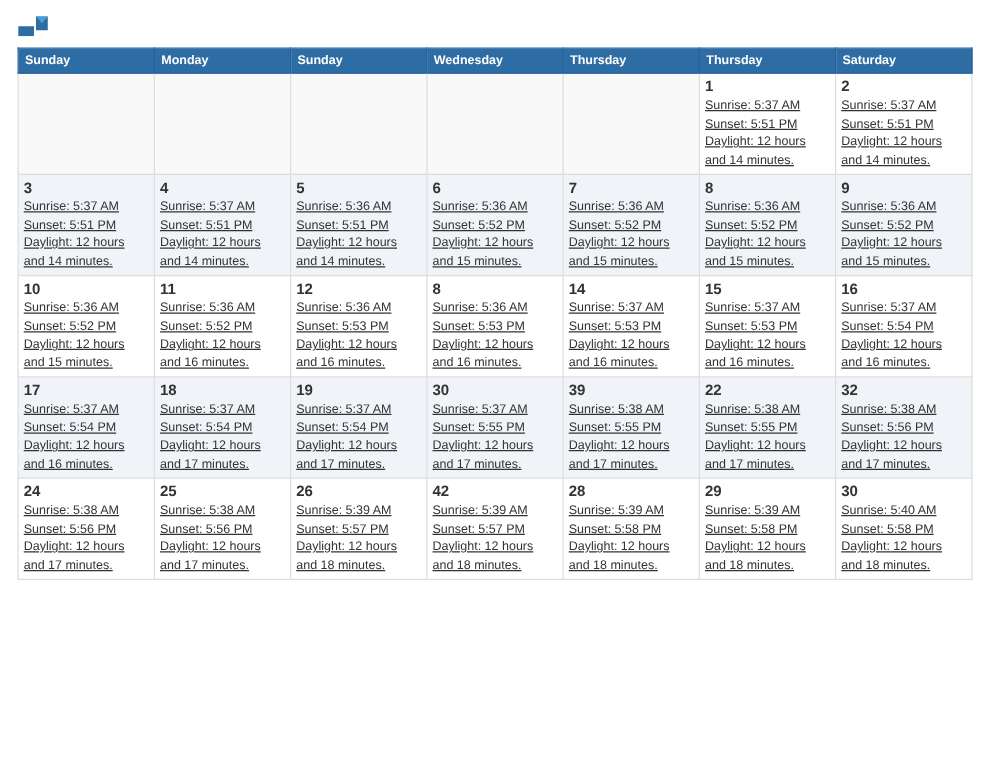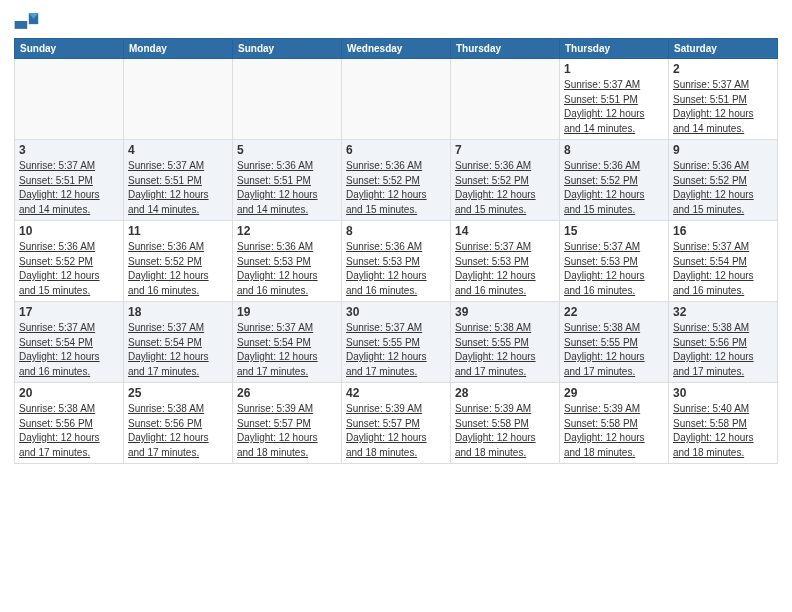--- a/index.html
+++ b/index.html
@@ -233,21 +233,21 @@
             <span class="day-num">22</span>
             <div class="day-info">Sunrise: 5:38 AM<br>Sunset: 5:55 PM<br>Daylight: 12 hours<br>and 17 minutes.</div>
           </td>
           <td>
             <span class="day-num">32</span>
             <div class="day-info">Sunrise: 5:38 AM<br>Sunset: 5:56 PM<br>Daylight: 12 hours<br>and 17 minutes.</div>
           </td>
         </tr>
         <tr>
           <td>
-            <span class="day-num">20</span>
+            <span class="day-num">24</span>
             <div class="day-info">Sunrise: 5:38 AM<br>Sunset: 5:56 PM<br>Daylight: 12 hours<br>and 17 minutes.</div>
           </td>
           <td>
             <span class="day-num">25</span>
             <div class="day-info">Sunrise: 5:38 AM<br>Sunset: 5:56 PM<br>Daylight: 12 hours<br>and 17 minutes.</div>
           </td>
           <td>
             <span class="day-num">26</span>
             <div class="day-info">Sunrise: 5:39 AM<br>Sunset: 5:57 PM<br>Daylight: 12 hours<br>and 18 minutes.</div>
           </td>

